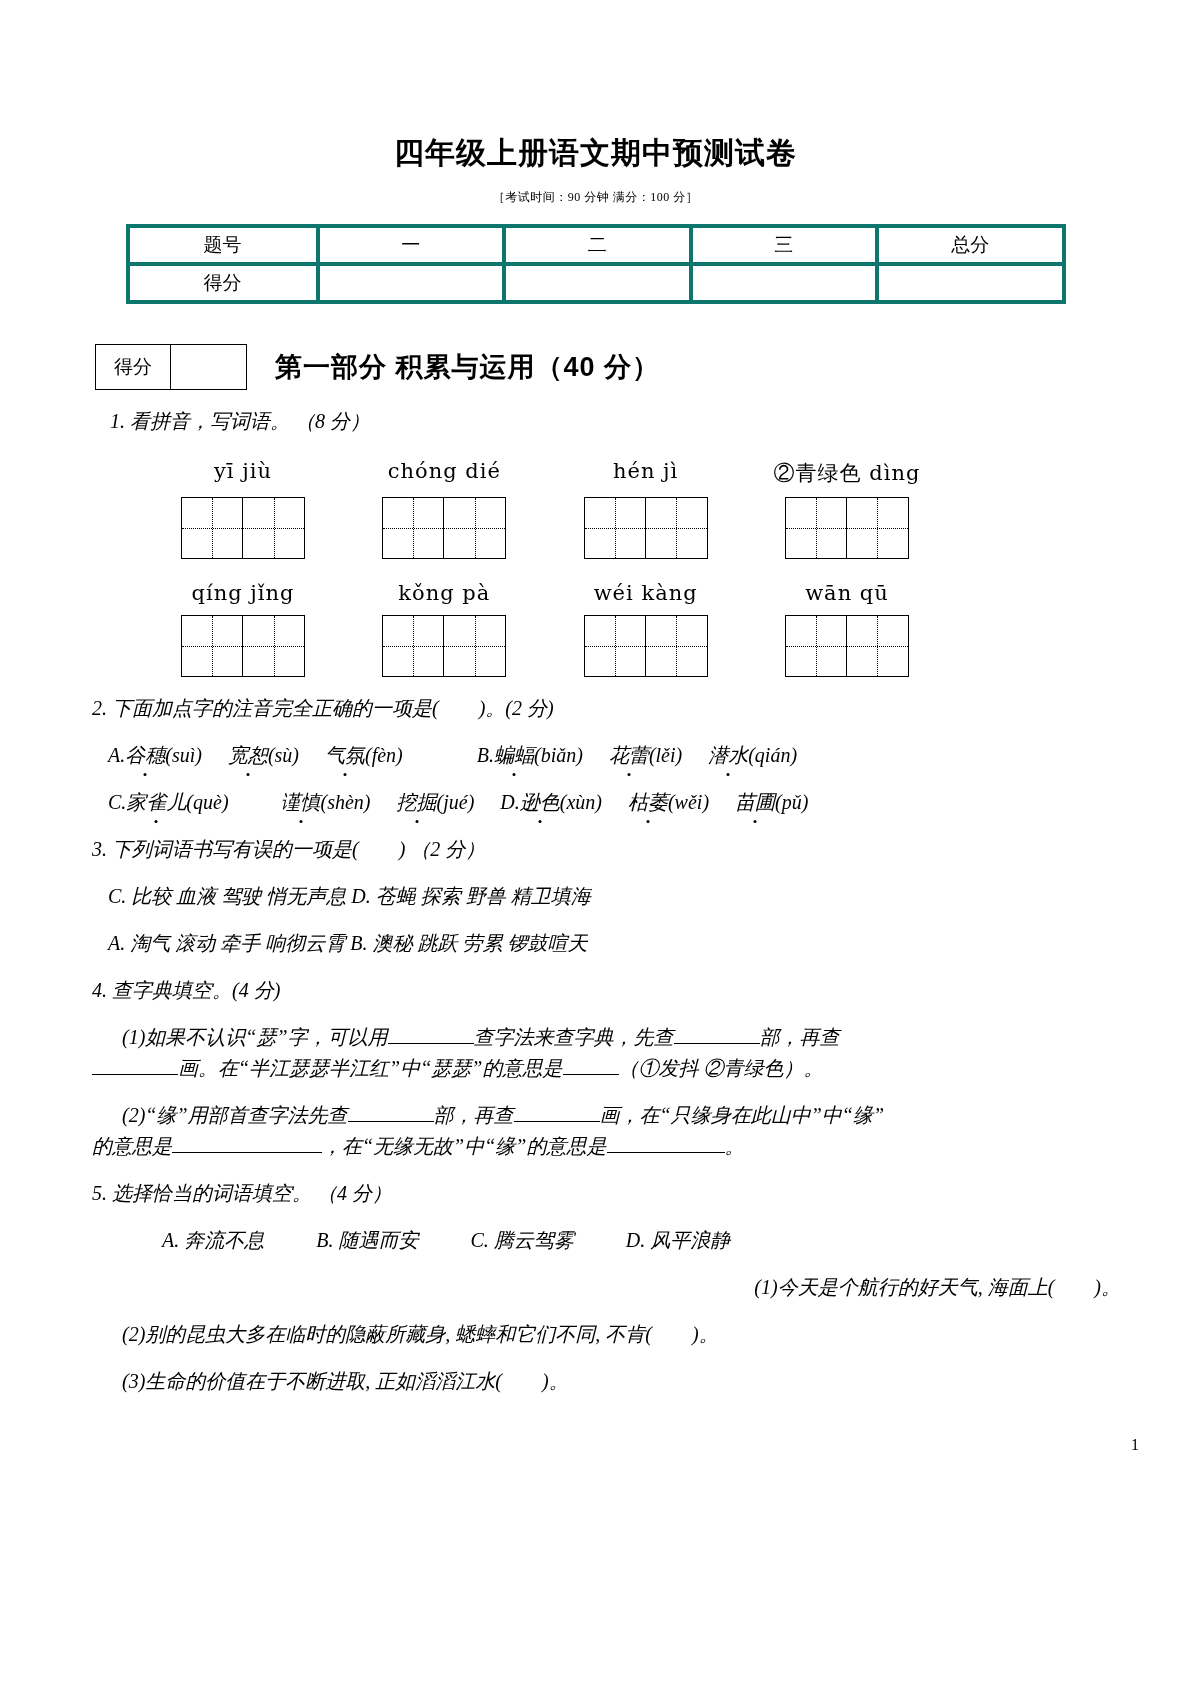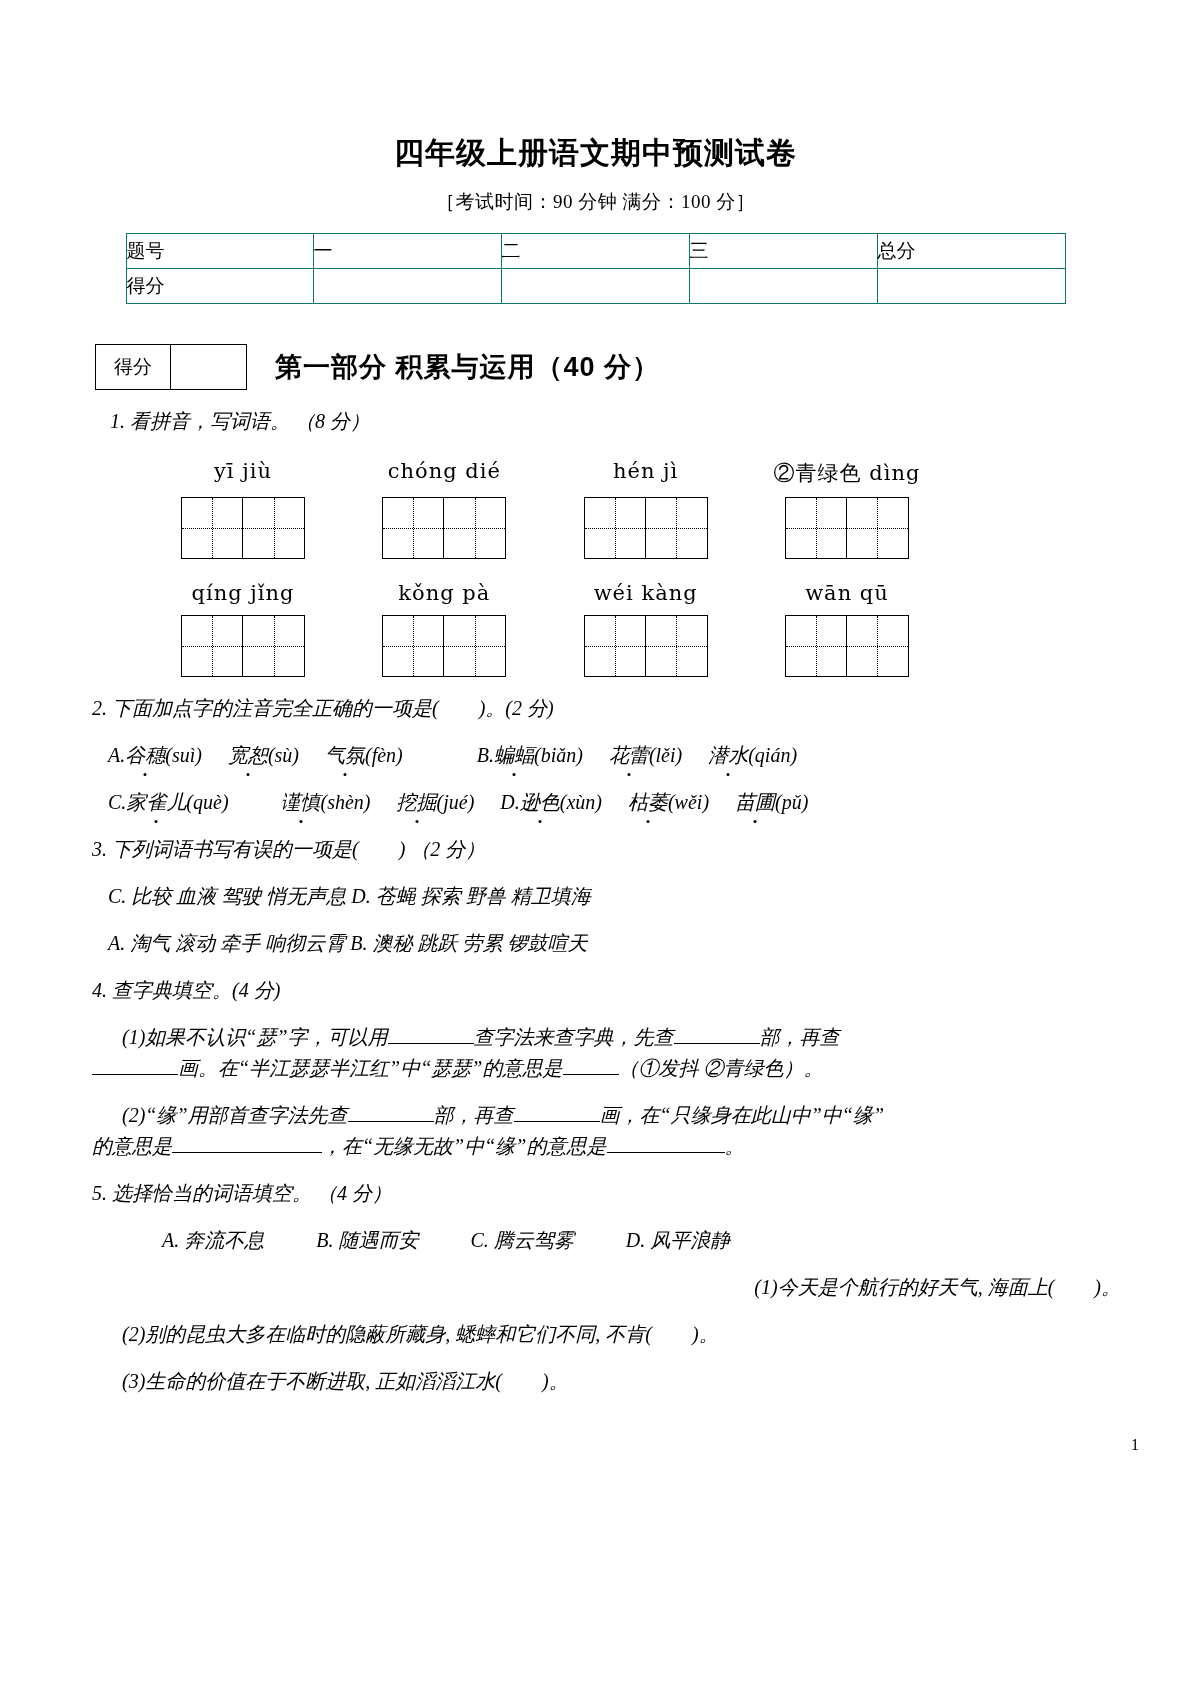--- a/index.html
+++ b/index.html
@@ -29,39 +29,39 @@
     font-size: 30px;
     font-weight: bold;
     font-family: "Liberation Sans", "DejaVu Sans", sans-serif;
     letter-spacing: 1px;
     margin: 0;
     padding-top: 135px;
     line-height: 1.2;
   }
   .doc-subtitle {
     text-align: center;
-    font-size: 19px;
+    font-size: 12px;
     margin-top: 18px;
     letter-spacing: 0.5px;
   }
 
   
   .score-table-wrap {
     margin: 18px auto 0 auto;
     width: 940px;
   }
   table.score-table {
     border-collapse: collapse;
     width: 100%;
     table-layout: fixed;
   }
   table.score-table td {
-    border: 1px solid #0f766e;
+    border: 4px solid #0f766e;
     height: 34px;
-    text-align: left;
+    text-align: center;
     font-size: 19px;
     padding: 0;
     font-family: Liberation Serif, serif;
   }
   table.score-table td.label-cell { width: 186px; }
 
   
   .section-head {
     display: flex;
     align-items: center;

